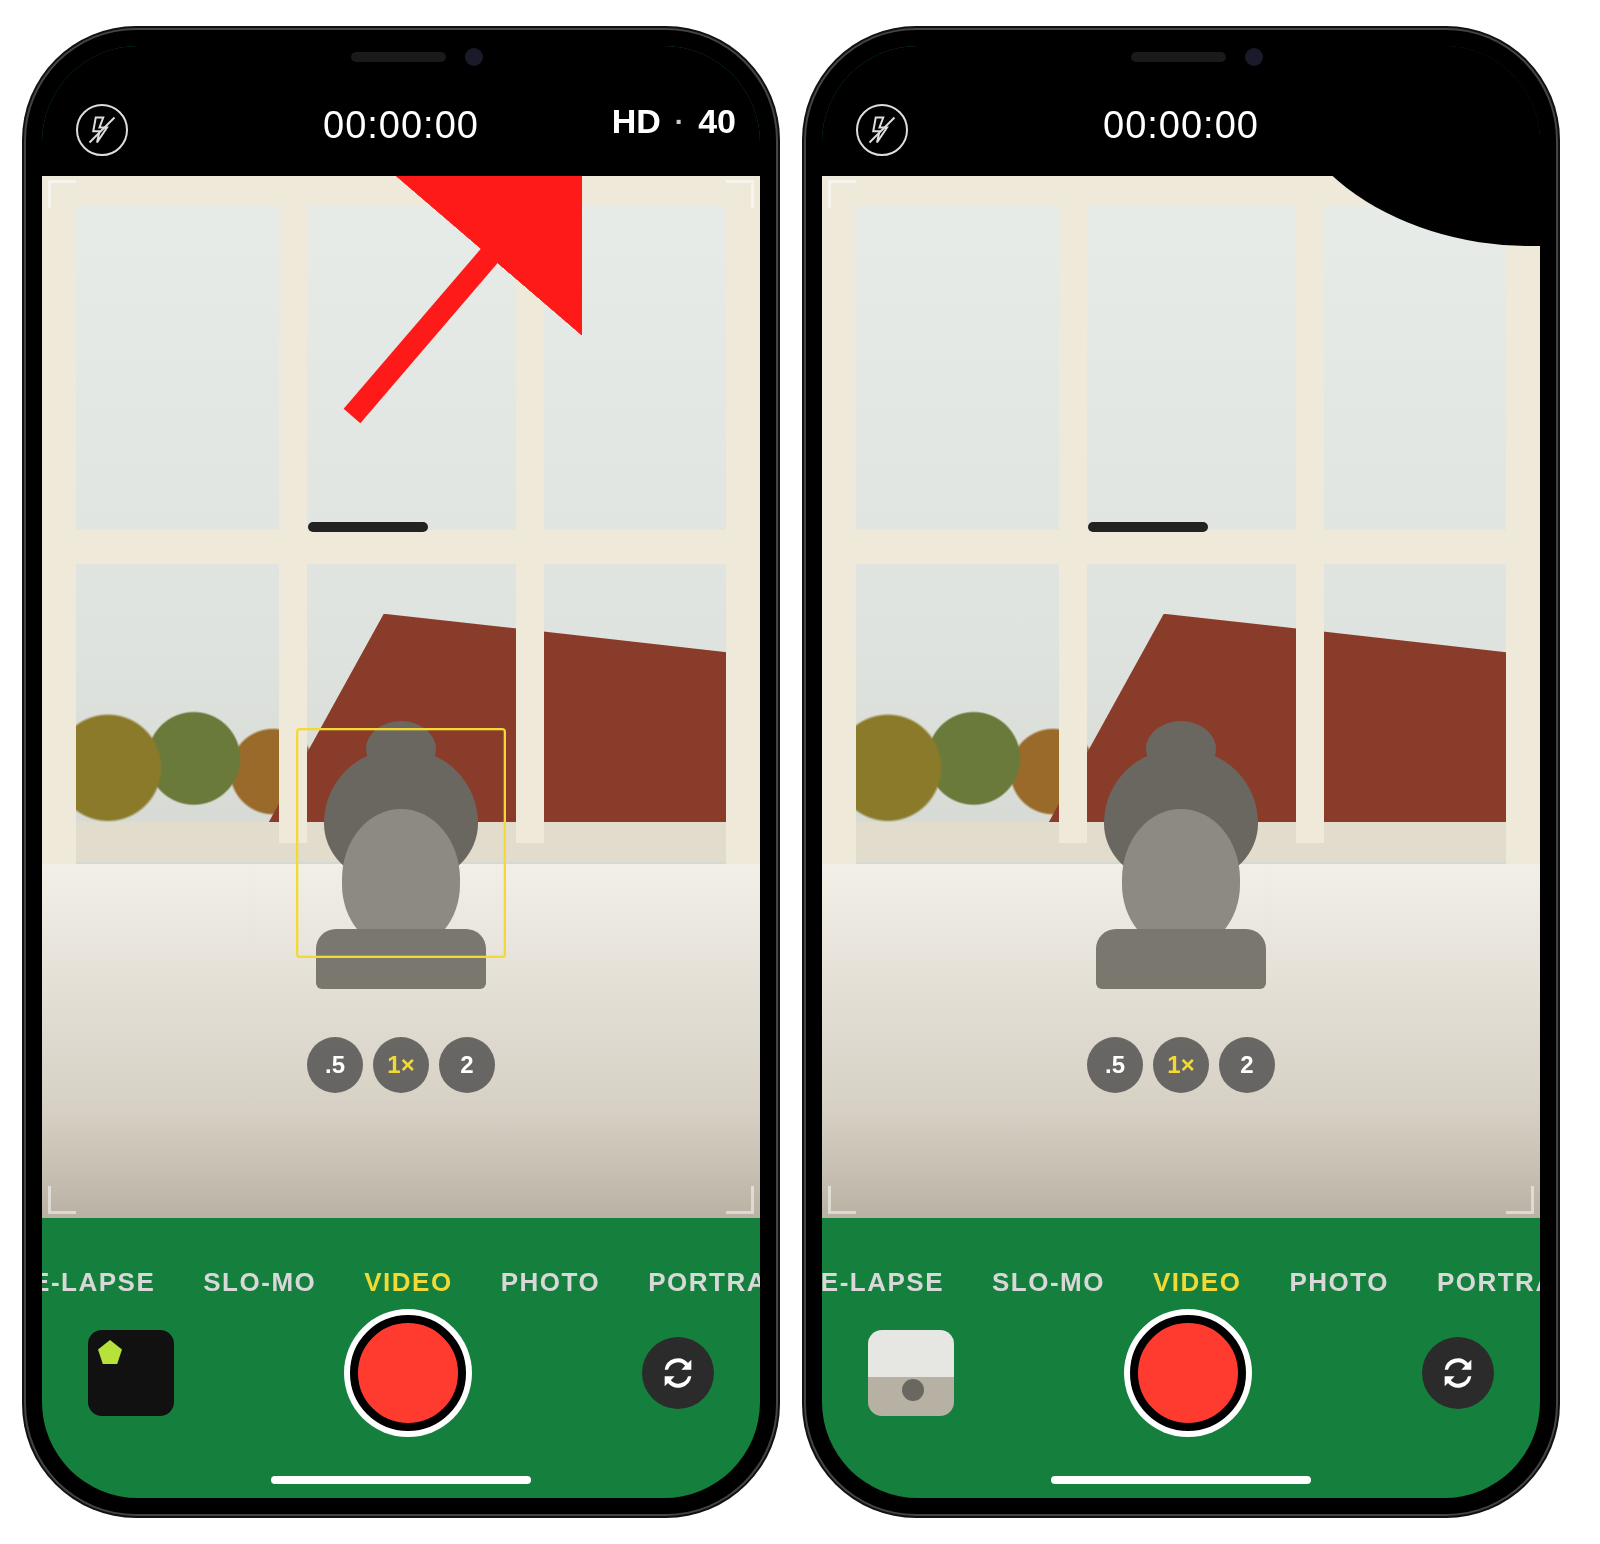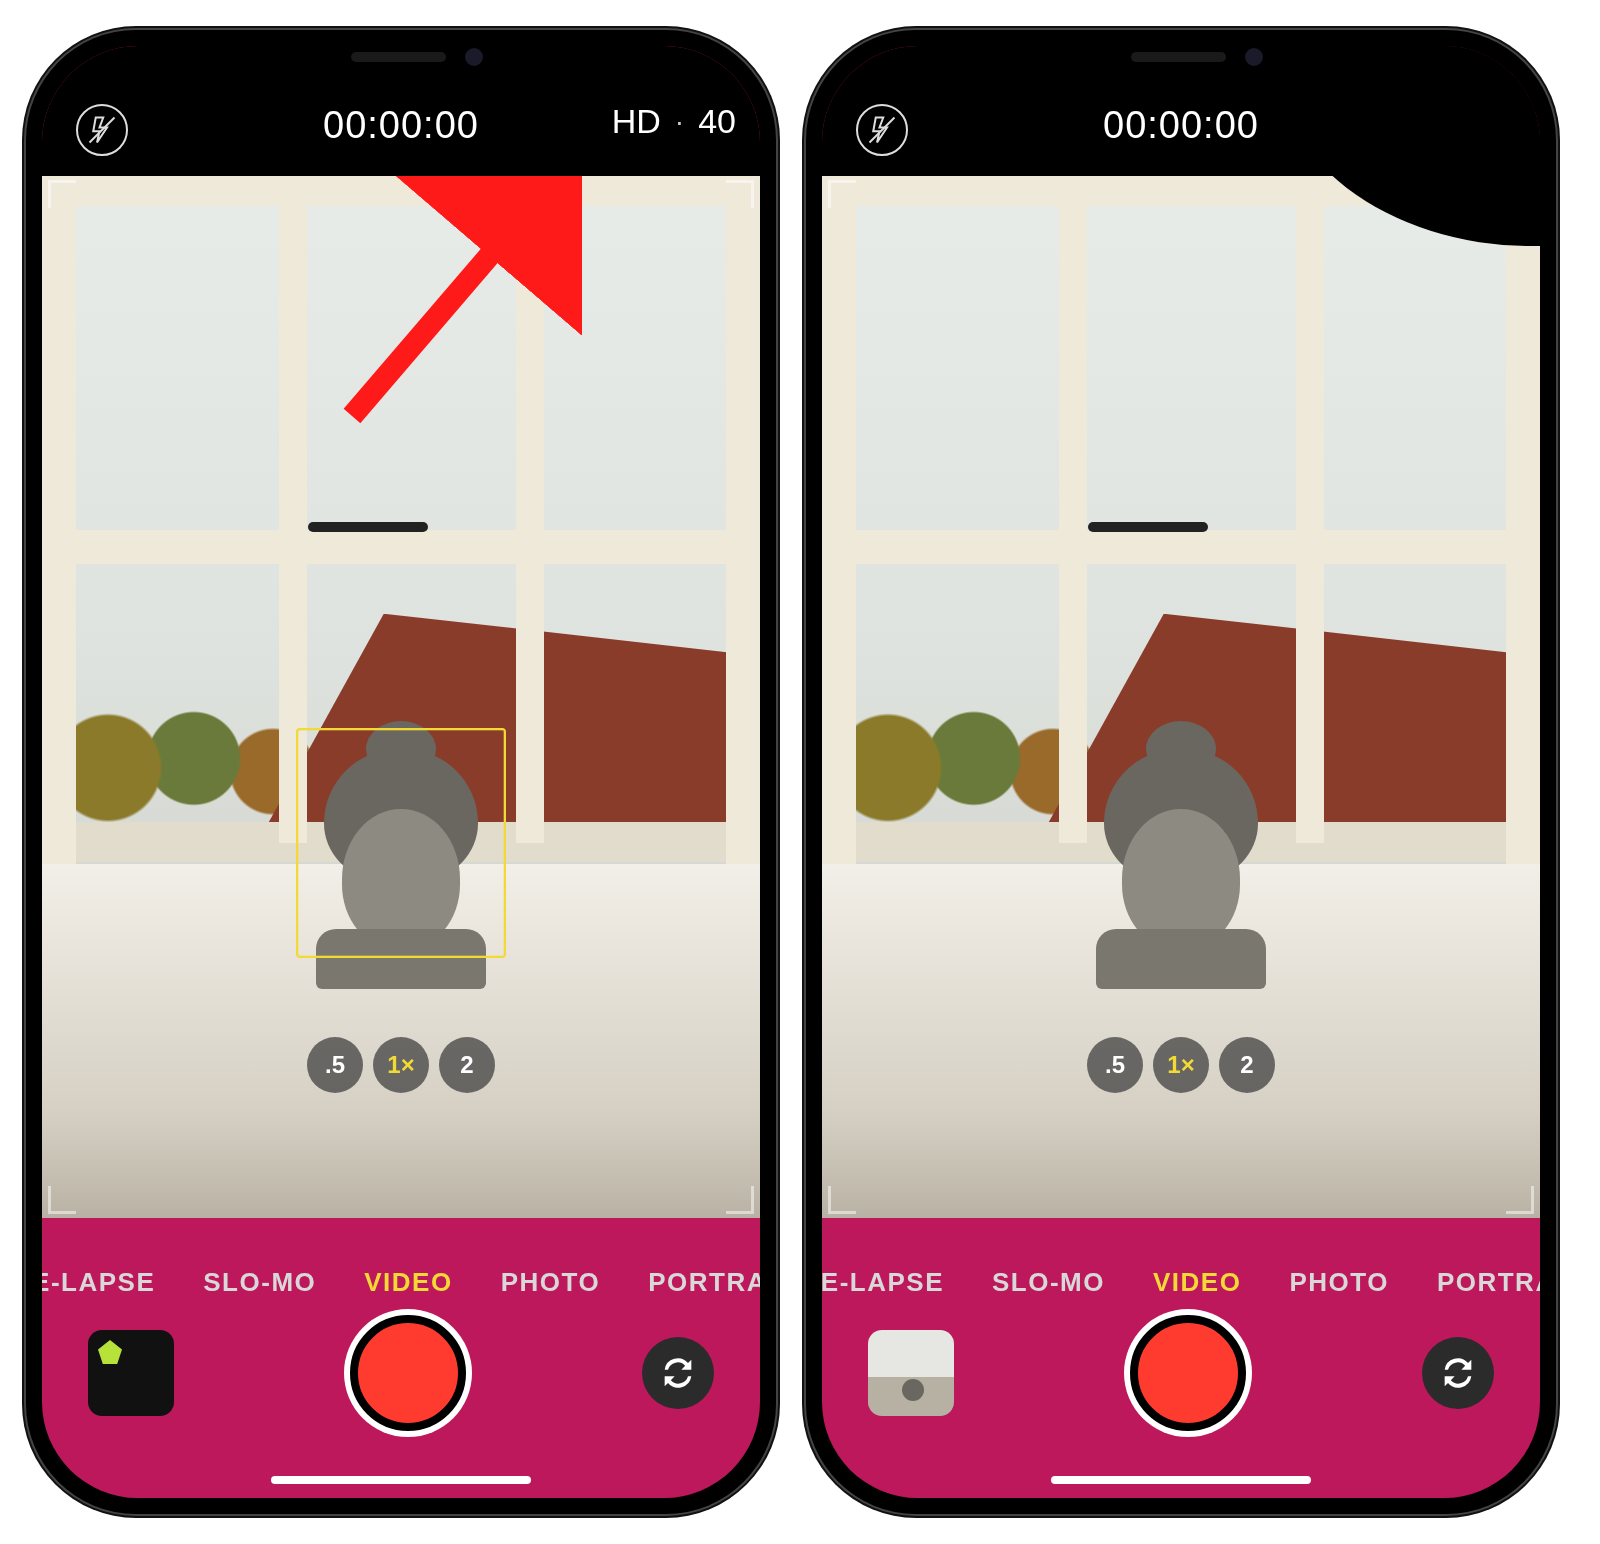--- a/index.html
+++ b/index.html
@@ -48,21 +48,21 @@
     left:224px; top:18px;
     width:18px; height:18px;
     background:#1a1a2a;
     border-radius:50%;
   }
   .screen {
     position:absolute;
     inset: 16px;
     border-radius: 96px;
     overflow:hidden;
-    background:#be185d;
+    background:#15803d;
   }
   .topbar {
     position:absolute;
     top:0; left:0; right:0;
     height: 130px;
     background:#000;
     color:#fff;
     z-index:40;
   }
   .flash-btn {
@@ -84,21 +84,21 @@
     letter-spacing:1px;
     color:#fff;
   }
   .res-group {
     position:absolute;
     right:24px; top:56px;
     display:flex;
     align-items:center;
     gap:14px;
     font-size:34px;
-    font-weight:400;
+    font-weight:700;
     color:#fff;
     text-align:right;
   }
   .res-group.big { font-size:52px; gap:18px; }
   .res-dot { font-size:28px; opacity:.8; }
   .magnifier {
     position:absolute;
     top:0; right:0;
     width:270px; height:200px;
     background:#000;

